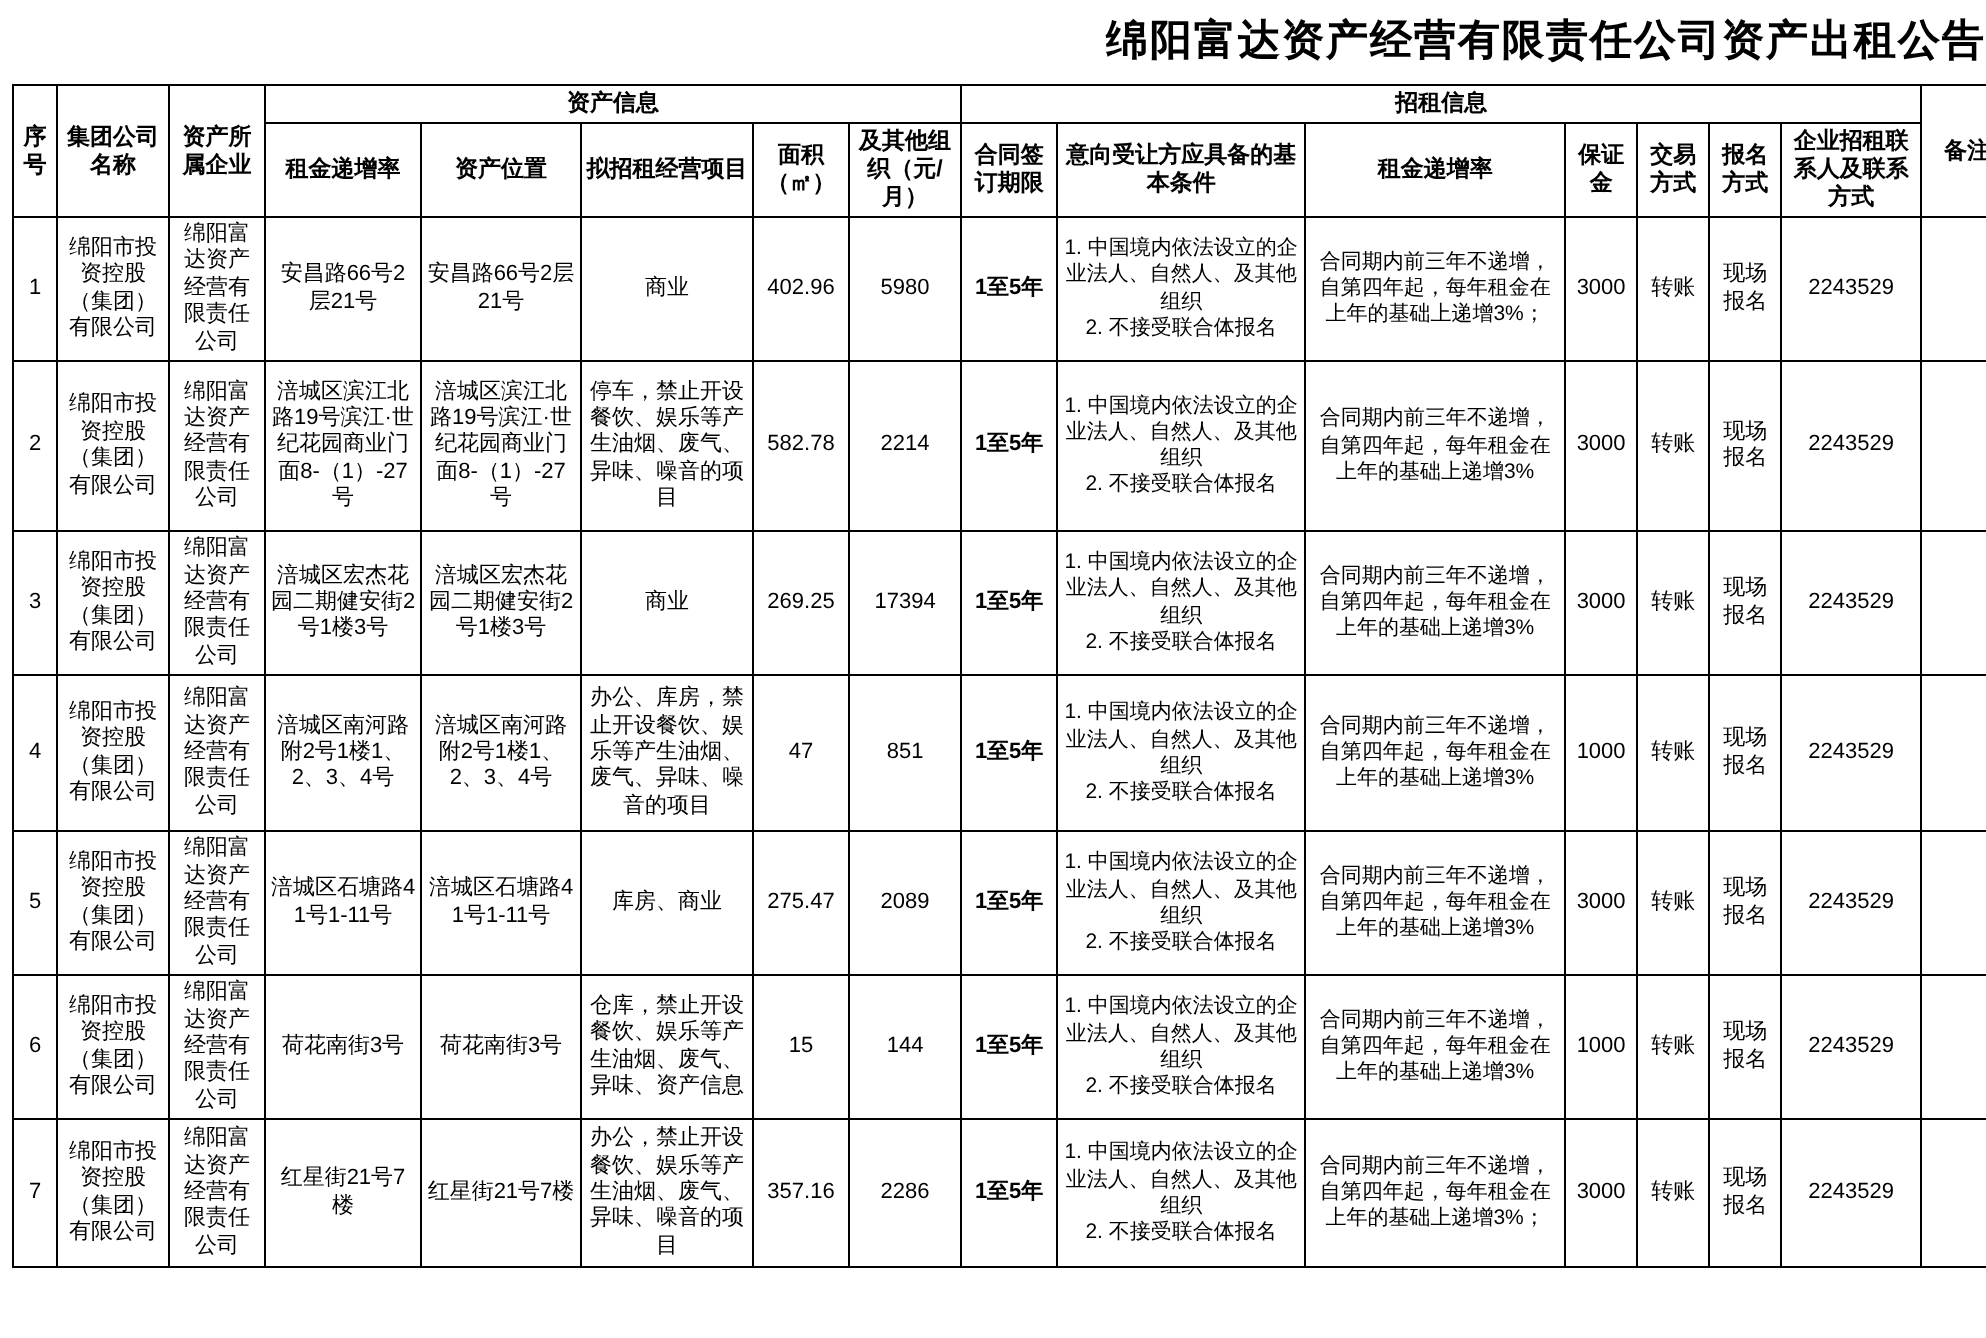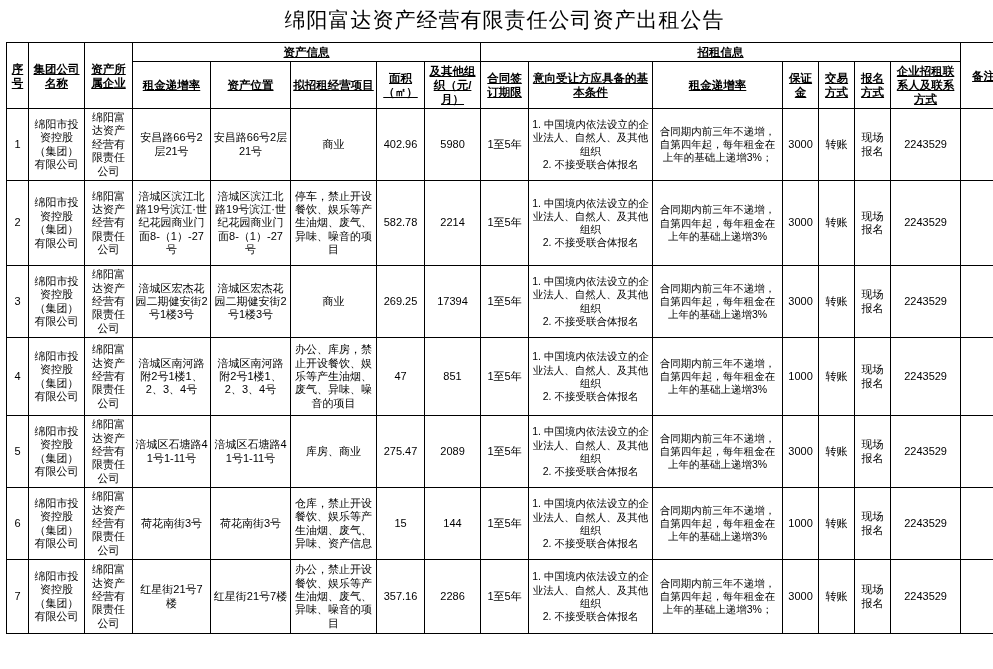--- a/index.html
+++ b/index.html
@@ -14,23 +14,23 @@
     color: #000000;
     overflow: hidden;
   }
   .page {
     width: 993px;
     height: 669px;
     position: relative;
     box-sizing: border-box;
   }
   .doc-title {
-    text-align: center;
+    text-align: right;
     font-size: 21px;
-    font-weight: normal;
+    font-weight: bold;
     letter-spacing: 1px;
     padding: 6px 0 8px 0;
     font-family: "Liberation Serif", serif;
     margin-left: 16px;
   }
   table.main {
     border-collapse: collapse;
     table-layout: fixed;
     width: 981px;
     margin: 0 6px;
@@ -41,35 +41,35 @@
     border: 1px solid #000000;
     text-align: center;
     vertical-align: middle;
     padding: 2px 2px;
     word-break: break-all;
     overflow: hidden;
   }
   table.main th {
     font-weight: bold;
     font-size: 11.5px;
-    text-decoration: underline;
   }
   .grp-head {
     font-size: 12.5px;
     font-weight: bold;
   }
   .cond, .esc {
     text-align: left;
     font-size: 10.5px;
     line-height: 1.25;
     padding-left: 3px;
     padding-right: 2px;
   }
   .nowrapcell {
     word-break: keep-all;
+    font-weight: bold;
   }
 </style>
 </head>
 <body>
 
 <div class="page">
 
   <div class="doc-title">绵阳富达资产经营有限责任公司资产出租公告</div>
 
   <table class="main">

